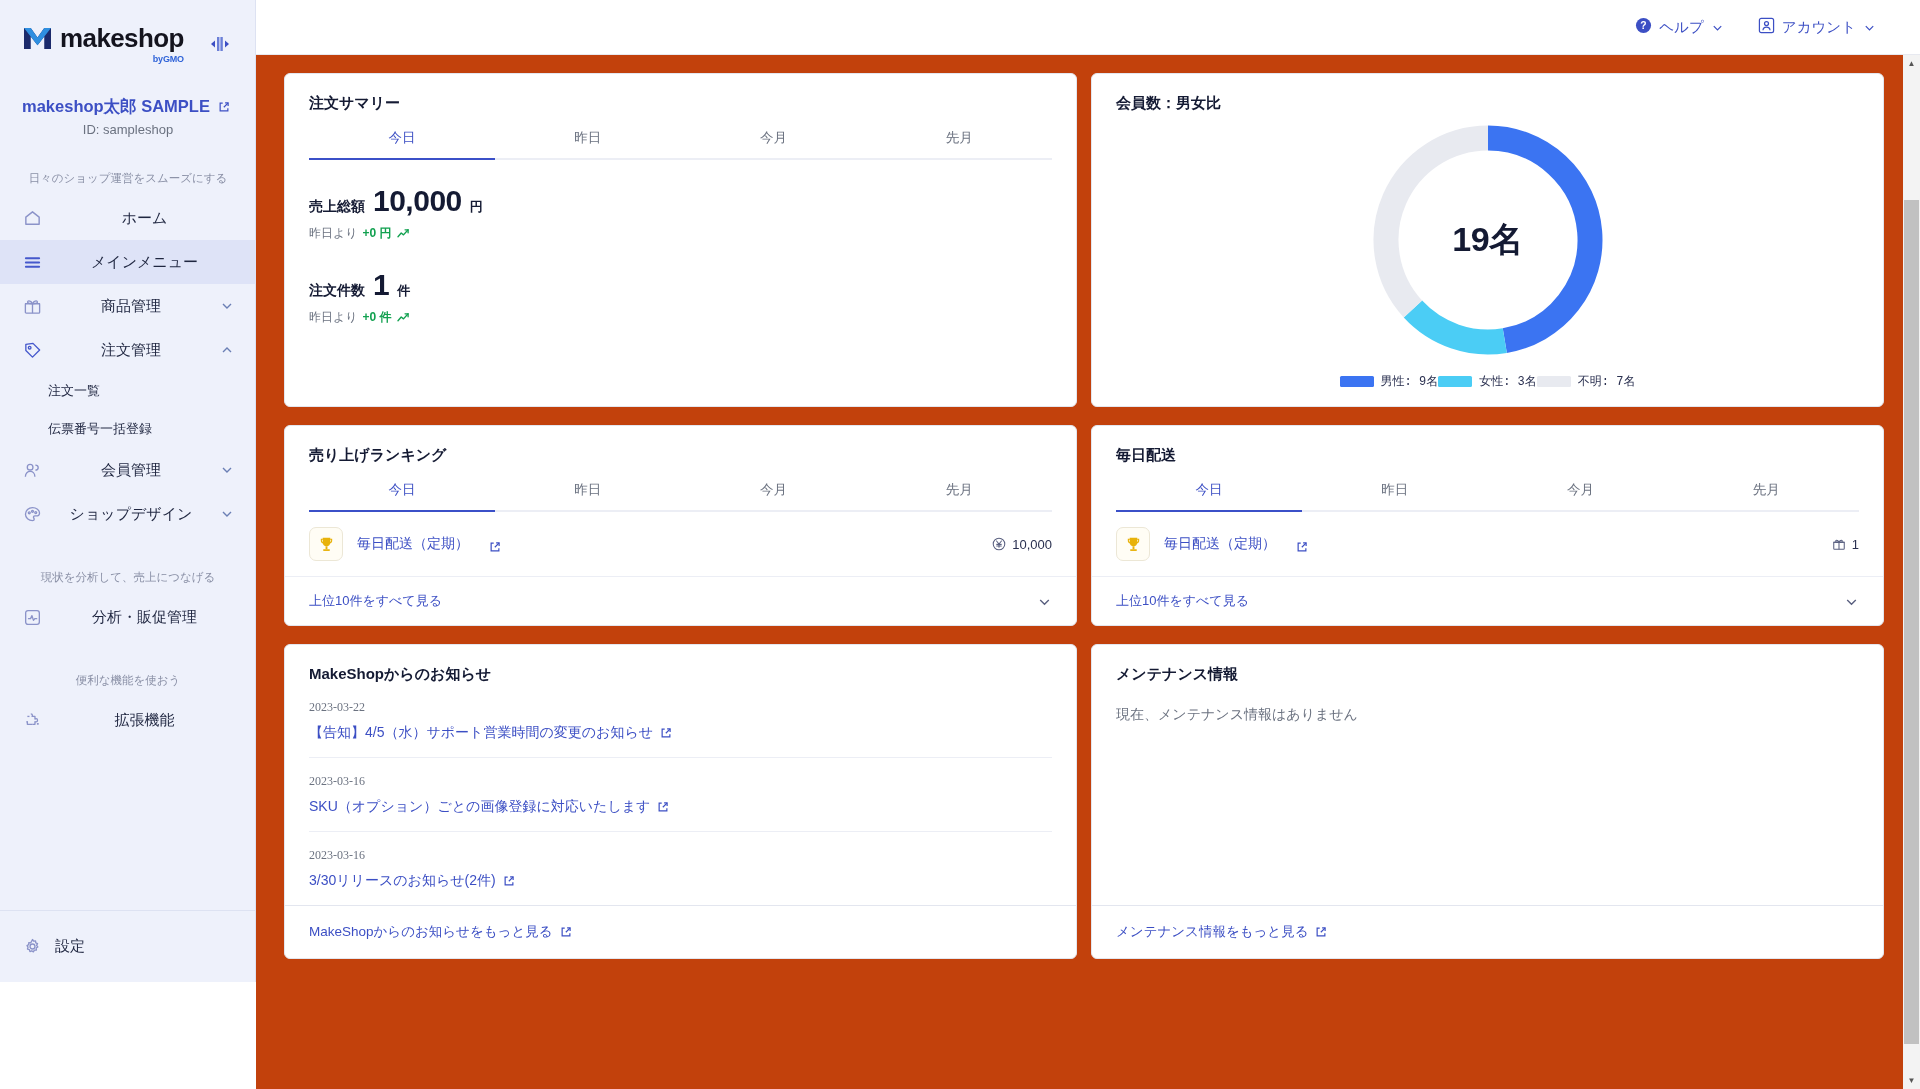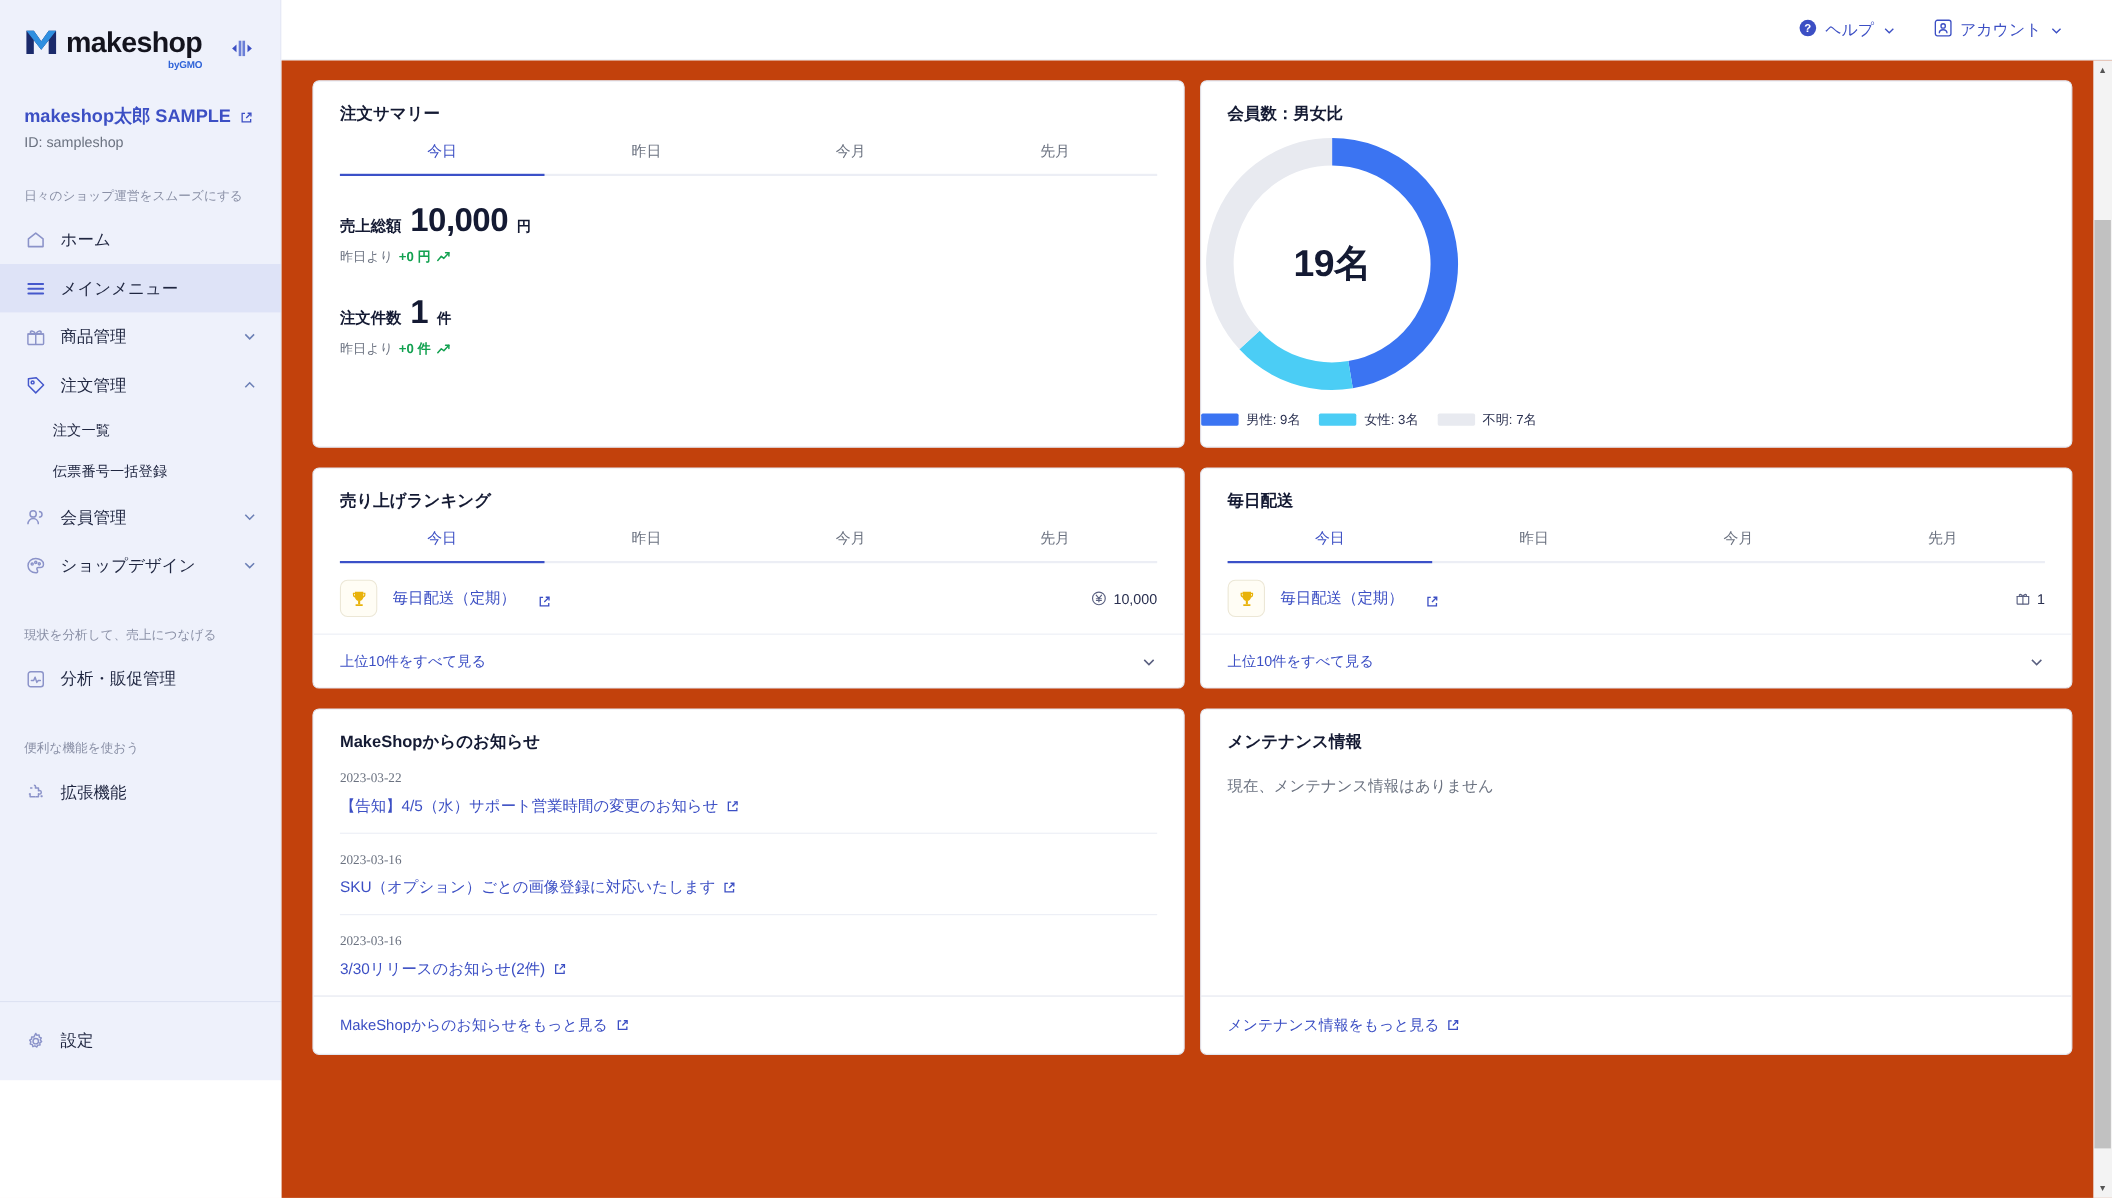--- a/index.html
+++ b/index.html
@@ -9,20 +9,21 @@
     background: #ffffff; overflow: hidden;
   }
   body { display: flex; }
 
   
   .sidebar {
     width: 256px; height: 982px; flex: 0 0 256px;
     background: #eef1fb;
     display: flex; flex-direction: column;
     position: relative;
+    text-align: center;
   }
   .sb-logo-row {
     height: 88px; display: flex; align-items: center;
     padding: 0 22px; justify-content: space-between;
   }
   .logo-wrap { display: flex; flex-direction: column; align-items: flex-start; }
   .logo-main { display: flex; align-items: center; gap: 7px; }
   .logo-mark { width: 31px; height: 27px; display: block; }
   .logo-word {
     font-size: 26px; font-weight: 700; color: #14141e;
@@ -133,28 +134,28 @@
     font-size: 12px; color: #6b7280; margin-top: 7px;
     display: flex; align-items: center; gap: 5px;
   }
   .metric-delta b { color: #12a150; font-weight: 700; }
   .metric-block + .metric-block { margin-top: 26px; }
 
   
   .card-gender { grid-column: 2; min-height: 321px; }
   .donut-area {
     flex: 1; display: flex; flex-direction: column;
-    justify-content: center; padding: 8px 0 16px 0;
+    align-items: center; justify-content: center; padding: 8px 0 16px 0;
   }
   .donut-wrap { position: relative; width: 238px; height: 238px; }
   .donut-center {
     position: absolute; inset: 0; display: flex; align-items: center; justify-content: center;
     font-size: 34px; font-weight: 700; color: #141a33; letter-spacing: -0.5px;
   }
-  .legend { display: flex; gap: 17px; margin-top: 14px; align-items: center; }
+  .legend { display: flex; margin-top: 14px; align-items: center; font-family: Liberation Mono, monospace; }
   .legend-item { display: flex; align-items: center; gap: 7px; font-size: 12px; color: #2a3050; }
   .swatch { width: 34px; height: 11px; border-radius: 1.5px; }
 
   
   .card-rank { min-height: 196px; }
   .rank-row {
     display: flex; align-items: center; padding: 15px 24px;
     border-bottom: 1px solid #eceef5; gap: 14px;
   }
   .trophy-box {

